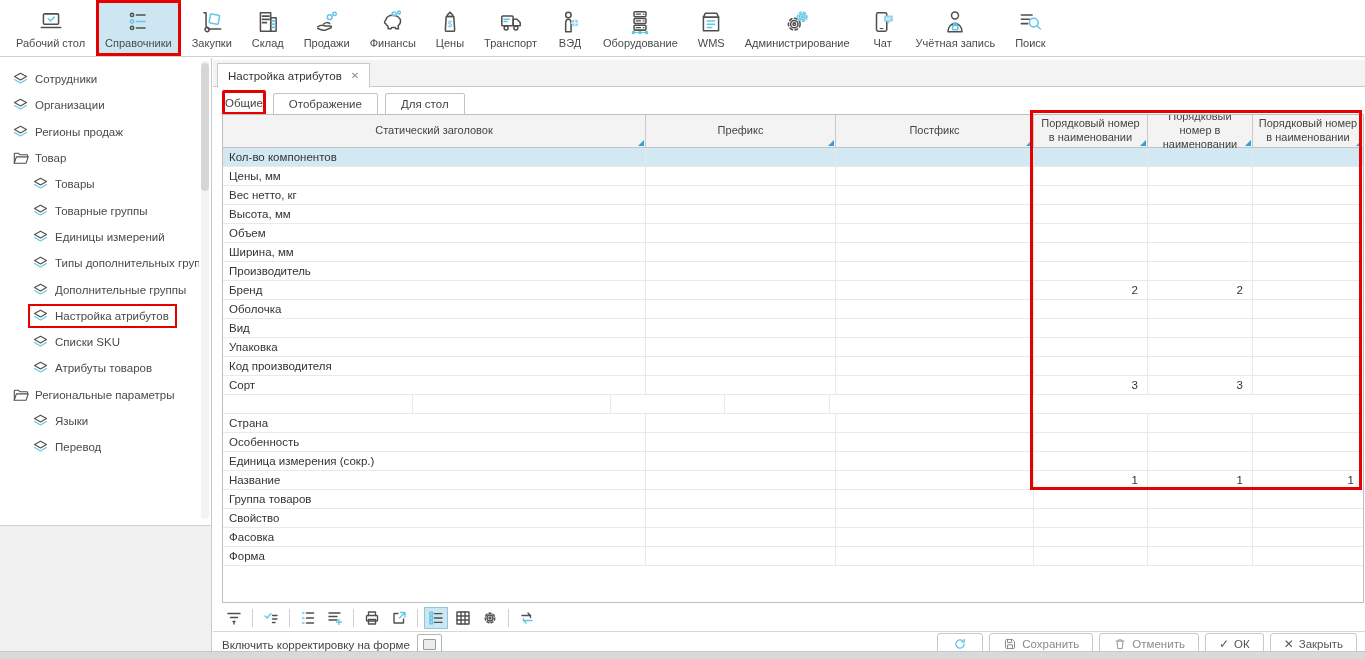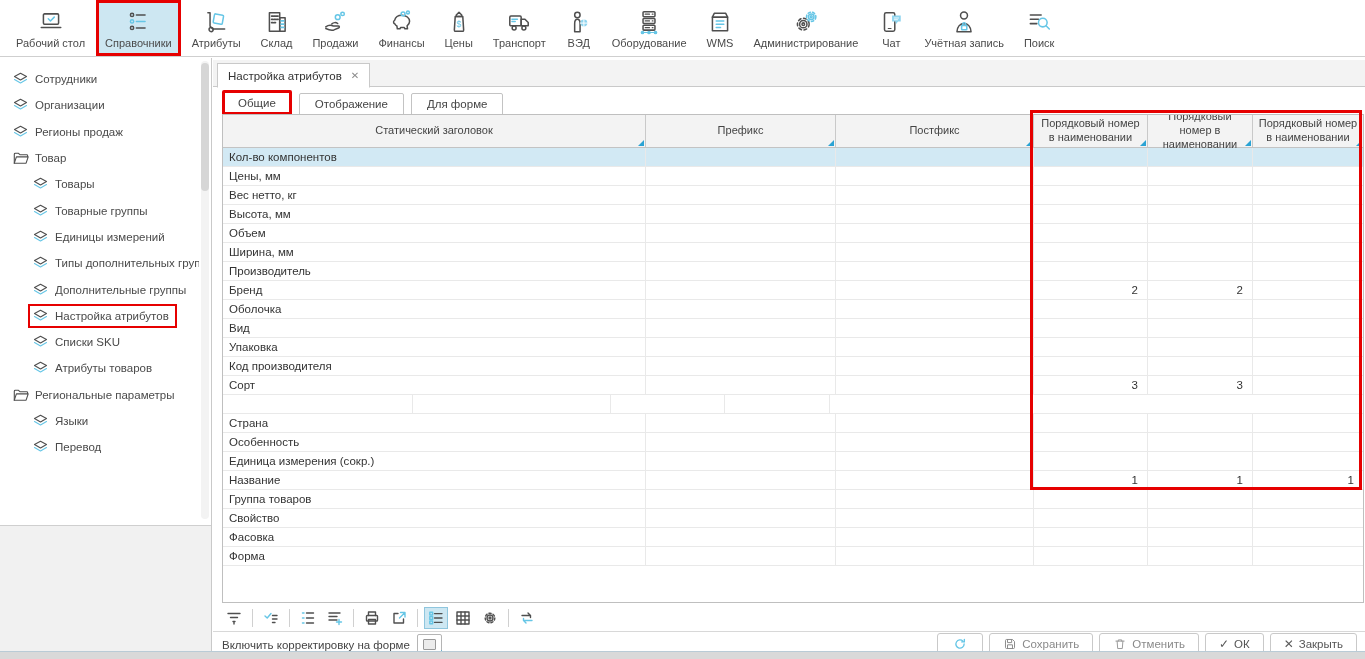--- a/index.html
+++ b/index.html
@@ -34,21 +34,21 @@
   
   .main{position:absolute;left:213px;top:58px;right:0;bottom:0;background:#fff;}
   .tabbar{position:absolute;top:2px;left:0;right:0;height:27px;background:#f3f3f3;border-bottom:1px solid #c9c9c9;box-sizing:border-box;}
   .doc-tab{position:absolute;left:4px;top:3px;height:25px;box-sizing:border-box;background:#fff;
            border:1px solid #c9c9c9;border-bottom:1px solid #fff;z-index:2;
            display:inline-flex;align-items:center;gap:9px;padding:0 10px;font-size:11.5px;color:#333;cursor:pointer;}
   .tab-close{color:#8a8a8a;font-size:10px;cursor:pointer;}
   .subtabs{position:absolute;top:31px;left:9px;height:26px;display:flex;gap:7px;align-items:flex-end;}
   .subtab{height:22px;box-sizing:border-box;background:#fff;border:1px solid #c3c3c3;border-radius:2px 2px 0 0;
           display:inline-flex;align-items:center;padding:0 15px;font-size:11.5px;color:#444;cursor:pointer;}
-  .subtab.active{border:3px solid #e60000;height:25px;padding:0 13px;}
+  .subtab.active{border:3px solid #e60000;height:25px;padding:0 0;}
   
   .grid{position:absolute;left:9px;top:56px;width:1140px;height:487px;border:1px solid #bfbfbf;
         background:#fff;overflow:hidden;box-sizing:content-box;}
   .ghead{display:flex;height:33px;background:#f3f3f3;border-bottom:1px solid #c3c3c3;box-sizing:border-box;}
   .hcell{position:relative;display:flex;align-items:center;justify-content:center;text-align:center;
          font-size:11px;color:#444;border-right:1px solid #c9c9c9;line-height:1.25;padding:0 3px;box-sizing:border-box;cursor:pointer;}
   .hcell:last-child{border-right:none;}
   .corner{position:absolute;right:1px;bottom:1px;width:0;height:0;border-left:6px solid transparent;border-bottom:6px solid #2ba3d4;}
   .grow{display:flex;height:19px;box-sizing:border-box;border-bottom:1px solid #e9e9e9;font-size:11.5px;color:#333;cursor:default;}
   .grow.sel{background:#d2e9f4;}
@@ -104,21 +104,21 @@
         <span class="tb-label">Справочники</span>
       </div>
       <div class="tb-item">
         <span class="tb-icon">
           <svg class="ic" width="26" height="26" viewBox="0 0 24 24">
             <path d="M4.5 3.5h2v12.5l2.5 2.5h11"></path>
             <circle cx="7.5" cy="19" r="1.9"></circle>
             <rect class="a" x="10" y="5" width="8.5" height="8.5" rx="1" transform="rotate(10 14 9)"></rect>
           </svg>
         </span>
-        <span class="tb-label">Атрибуты</span>
+        <span class="tb-label">Закупки</span>
       </div>
       <div class="tb-item">
         <span class="tb-icon">
           <svg class="ic" width="26" height="26" viewBox="0 0 24 24">
             <rect x="5" y="3.5" width="9.5" height="17"></rect>
             <path d="M7 6.5h1.2M9.4 6.5h1.2M11.8 6.5h1.2M7 9.5h1.2M9.4 9.5h1.2M11.8 9.5h1.2M7 12.5h1.2M9.4 12.5h1.2" stroke-width="1.6"></path>
             <rect x="14.5" y="8" width="5" height="12.5"></rect>
             <path class="a" d="M15.8 11h2.4M15.8 14h2.4M15.8 17h2.4" stroke-width="1.6"></path>
           </svg>
         </span>
@@ -437,21 +437,21 @@
     </div>
 
     <div class="subtabs" id="subtabs">
         <div class="subtab active">
           <span>Общие</span>
         </div>
         <div class="subtab">
           <span>Отображение</span>
         </div>
         <div class="subtab">
-          <span>Для форме</span>
+          <span>Для стол</span>
         </div>
       </div>
 
     <div class="grid">
       <div class="ghead" id="ghead">
           <div class="hcell" style="width: 423px; text-align: right;">
             <span>Статический заголовок</span>
             <i class="corner"></i>
           </div>
           <div class="hcell" style="width: 190px;">

